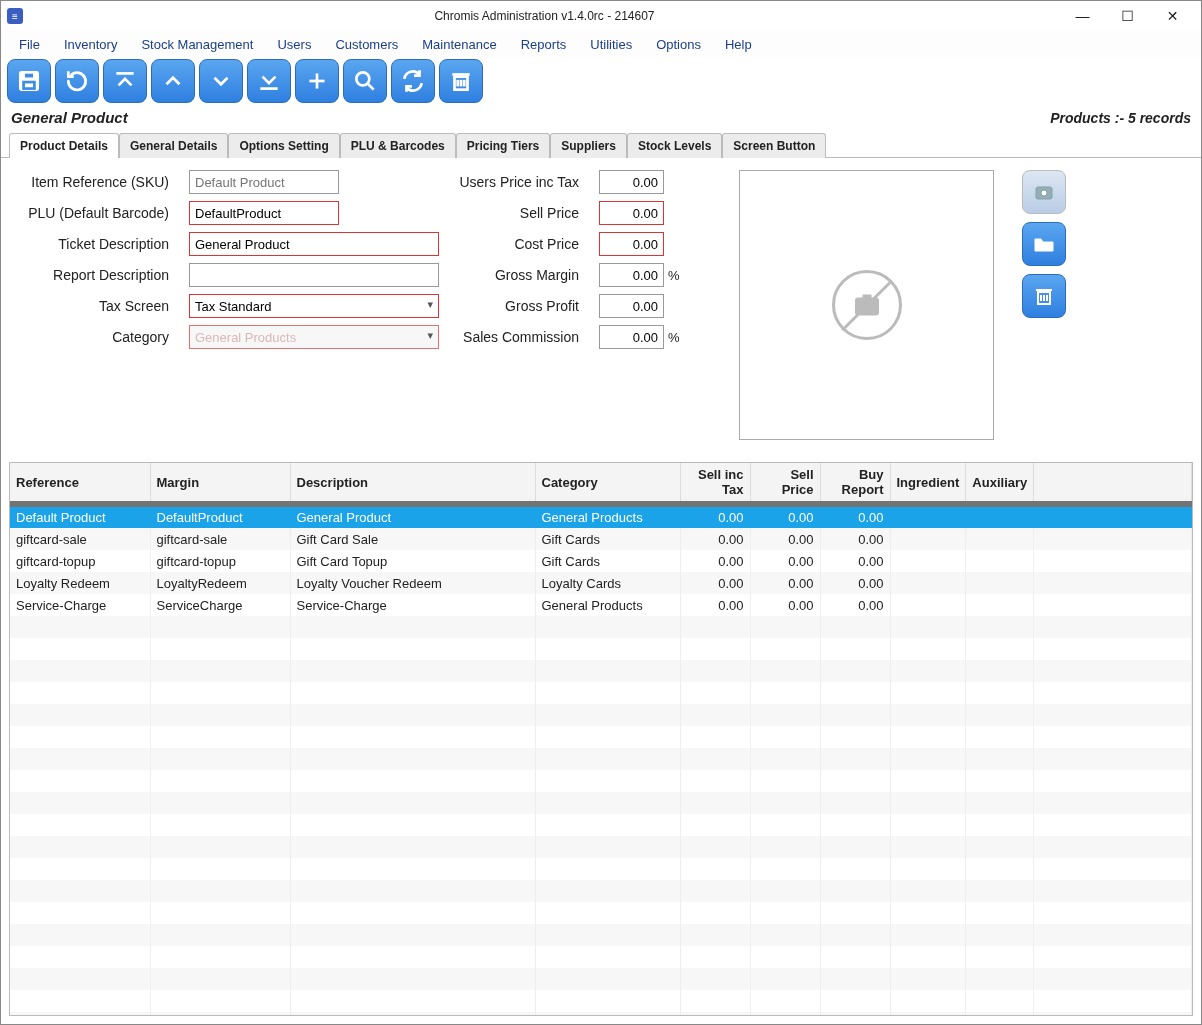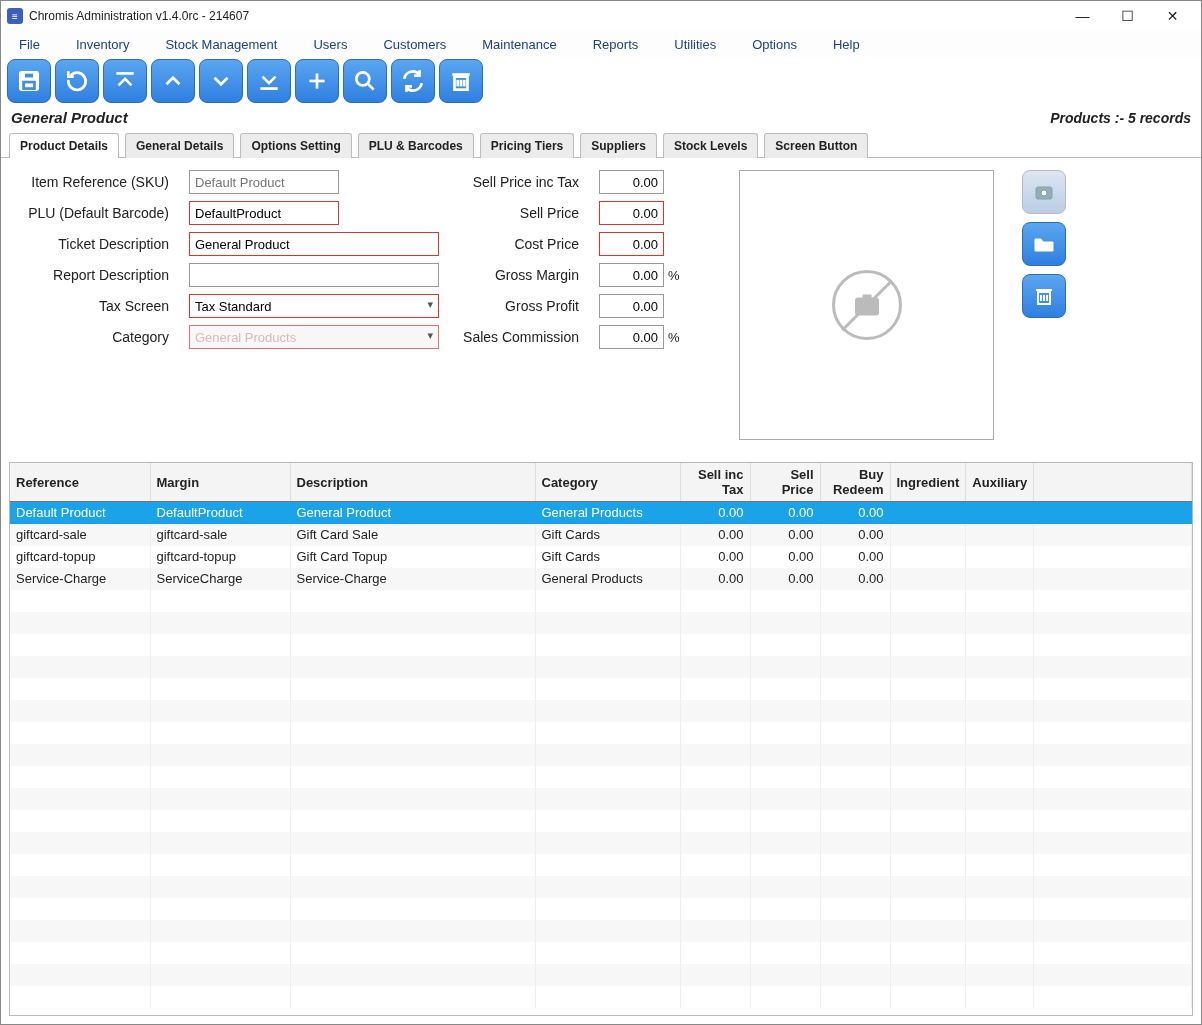--- a/index.html
+++ b/index.html
@@ -1,31 +1,31 @@
 <!DOCTYPE html>
 <html><head>
 <meta charset="utf-8">
 <style>
 * { box-sizing: border-box; margin: 0; padding: 0; }
 body { font-family: "Segoe UI", Tahoma, sans-serif; font-size: 12px; background: #fff; color: #222; overflow: hidden; }
 .window { width: 1202px; height: 1025px; border: 1px solid #888; display: flex; flex-direction: column; background: #fff; }
 .titlebar { height: 30px; display: flex; align-items: center; padding: 0 6px; background: #fff; }
 .titlebar .app-icon { width: 16px; height: 16px; background: #3b5fc0; border-radius: 3px; margin-right: 6px; display:inline-flex;align-items:center;justify-content:center;color:#fff;font-size:10px;}
-.titlebar .title { flex: 1; font-size: 12px; }
+.titlebar .title { flex: 1; font-size: 12px; text-align: center; }
 .win-controls { display: flex; }
 .win-btn { width: 45px; height: 28px; display: flex; align-items: center; justify-content: center; font-size: 14px; }
-.menubar { height: 26px; display: flex; align-items: center; padding: 0 8px; gap: 16px; background: #fdfdfd; }
+.menubar { height: 26px; display: flex; align-items: center; padding: 0 8px; gap: 4px; background: #fdfdfd; }
 .menu-item { padding: 3px 10px; font-size: 13px; color: #1b3f8a; }
 .toolbar { height: 48px; display: flex; align-items: center; padding: 2px 6px; gap: 4px; background: #fff; }
 .tb-btn { width: 44px; height: 44px; background: linear-gradient(#5aa6f0,#2f7fe0); border-radius: 8px; display:flex; align-items:center; justify-content:center; color:#fff; border:1px solid #2a6dbd; }
 .tb-btn svg { width: 26px; height: 26px; stroke:#fff; fill:none; stroke-width:2.5; }
 .header-row { display:flex; align-items:center; padding: 4px 10px; }
 .header-title { font-style: italic; font-weight: bold; font-size: 15px; flex:1; }
 .records { font-style: italic; font-weight: bold; font-size: 14px; }
-.tabs-bar { display:flex; padding: 0 8px; gap: 6px; border-bottom: 1px solid #bbb; margin-top:2px; }
+.tabs-bar { display:flex; padding: 0 8px; gap: 0; border-bottom: 1px solid #bbb; margin-top:2px; }
 .tab { padding: 5px 10px; border: 1px solid #bbb; border-bottom: none; background: #ececec; font-weight: bold; font-size: 12px; border-radius: 3px 3px 0 0; position: relative; top:1px;}
 .tab.active { background: #fff; }
 .form-area { display:flex; padding: 12px 8px 8px 8px; gap: 20px; height: 300px; border-bottom:1px solid transparent;}
 .form-col { display:flex; flex-direction:column; gap: 7px; }
 .form-col.labels1 { width: 160px; align-items:flex-end; }
 .form-col.inputs1 { width: 250px; }
 .form-col.labels2 { width: 120px; align-items:flex-end; }
 .form-col.inputs2 { width: 90px; }
 .form-row { height: 24px; display:flex; align-items:center; }
 .lbl { text-align:right; font-size:14px; }
@@ -38,21 +38,21 @@
 .no-image { width:70px; height:70px; border:3px solid #bbb; border-radius:50%; display:flex; align-items:center; justify-content:center; position:relative; color:#bbb;}
 .no-image svg { width:36px; height:36px; fill:#bbb; }
 .img-btns { display:flex; flex-direction:column; gap: 8px; margin-left: 8px; }
 .img-btn { width: 44px; height: 44px; border-radius: 8px; display:flex; align-items:center; justify-content:center; border:1px solid #bbb;}
 .img-btn.blue { background: linear-gradient(#5aa6f0,#2f7fe0); border-color:#2a6dbd; }
 .img-btn.gray { background: linear-gradient(#dde6f3,#b9cde6); }
 .img-btn svg { width:24px; height:24px; stroke:#fff; fill:#fff; }
 .img-btn.gray svg { stroke:#7a9; fill:#89a; }
 .table-wrap { flex:1; overflow:auto; border:1px solid #bbb; margin: 4px 8px 8px 8px; background:#fff;}
 table { width:100%; border-collapse: collapse; font-size:13px; }
-thead th { text-align:left; padding: 4px 6px; background:#f4f4f4; border-right:1px solid #ddd; border-bottom:1px solid #737373; font-weight:bold; position:sticky; top:0;}
+thead th { text-align:left; padding: 4px 6px; background:#f4f4f4; border-right:1px solid #ddd; border-bottom:6px solid #737373; font-weight:bold; position:sticky; top:0;}
 tbody td { padding: 3px 6px; border-right:1px solid #eee; height:22px; }
 tbody tr:nth-child(even) { background:#f7f7f7; }
 tbody tr.selected { background:#1aa3e8; color:#fff; }
 tbody tr.selected td { border-right-color: #1aa3e8; }
 .num-col { text-align:right; }
 select.fld { appearance:none; -webkit-appearance:none; background: #fff; padding-right:20px; }
 .select-wrap { position:relative; }
 .select-wrap::after { content:"▾"; position:absolute; right:6px; top:4px; color:#555; pointer-events:none; font-size:11px;}
 .select-wrap.disabled select { background:#f5f5f5; color:#c99; }
 </style>
@@ -203,21 +203,21 @@
         </div>
       <div class="form-row">
           <div class="select-wrap" style="width:100%"><select class="fld red"><option>Tax Standard</option></select></div>
         </div>
       <div class="form-row">
           <div class="select-wrap disabled" style="width:100%"><select class="fld red" disabled=""><option>General Products</option></select></div>
         </div>
     </div>
     <div class="form-col labels2">
       <div class="form-row">
-          <span class="lbl">Sell Price inc Tax</span>
+          <span class="lbl">Users Price inc Tax</span>
         </div>
       <div class="form-row">
           <span class="lbl">Sell Price</span>
         </div>
       <div class="form-row">
           <span class="lbl">Cost Price</span>
         </div>
       <div class="form-row">
           <span class="lbl">Gross Margin</span>
         </div>
@@ -300,21 +300,21 @@
           <col>
       </colgroup>
       <thead>
         <tr>
           <th>Reference</th>
           <th>Margin</th>
           <th>Description</th>
           <th>Category</th>
           <th class="num-col">Sell inc Tax</th>
           <th class="num-col">Sell Price</th>
-          <th class="num-col">Buy Redeem</th>
+          <th class="num-col">Buy Report</th>
           <th>Ingredient</th>
           <th>Auxiliary</th>
           <th></th>
         </tr>
       </thead>
       <tbody id="tbody">
           <tr class="selected">
             <td>Default Product</td>
             <td>DefaultProduct</td>
             <td>General Product</td>
@@ -344,20 +344,32 @@
             <td>Gift Card Topup</td>
             <td>Gift Cards</td>
             <td class="num-col">0.00</td>
             <td class="num-col">0.00</td>
             <td class="num-col">0.00</td>
             <td></td>
             <td></td>
             <td></td>
           </tr>
           <tr>
+            <td>Loyalty Redeem</td>
+            <td>LoyaltyRedeem</td>
+            <td>Loyalty Voucher Redeem</td>
+            <td>Loyalty Cards</td>
+            <td class="num-col">0.00</td>
+            <td class="num-col">0.00</td>
+            <td class="num-col">0.00</td>
+            <td></td>
+            <td></td>
+            <td></td>
+          </tr>
+          <tr>
             <td>Service-Charge</td>
             <td>ServiceCharge</td>
             <td>Service-Charge</td>
             <td>General Products</td>
             <td class="num-col">0.00</td>
             <td class="num-col">0.00</td>
             <td class="num-col">0.00</td>
             <td></td>
             <td></td>
             <td></td>

